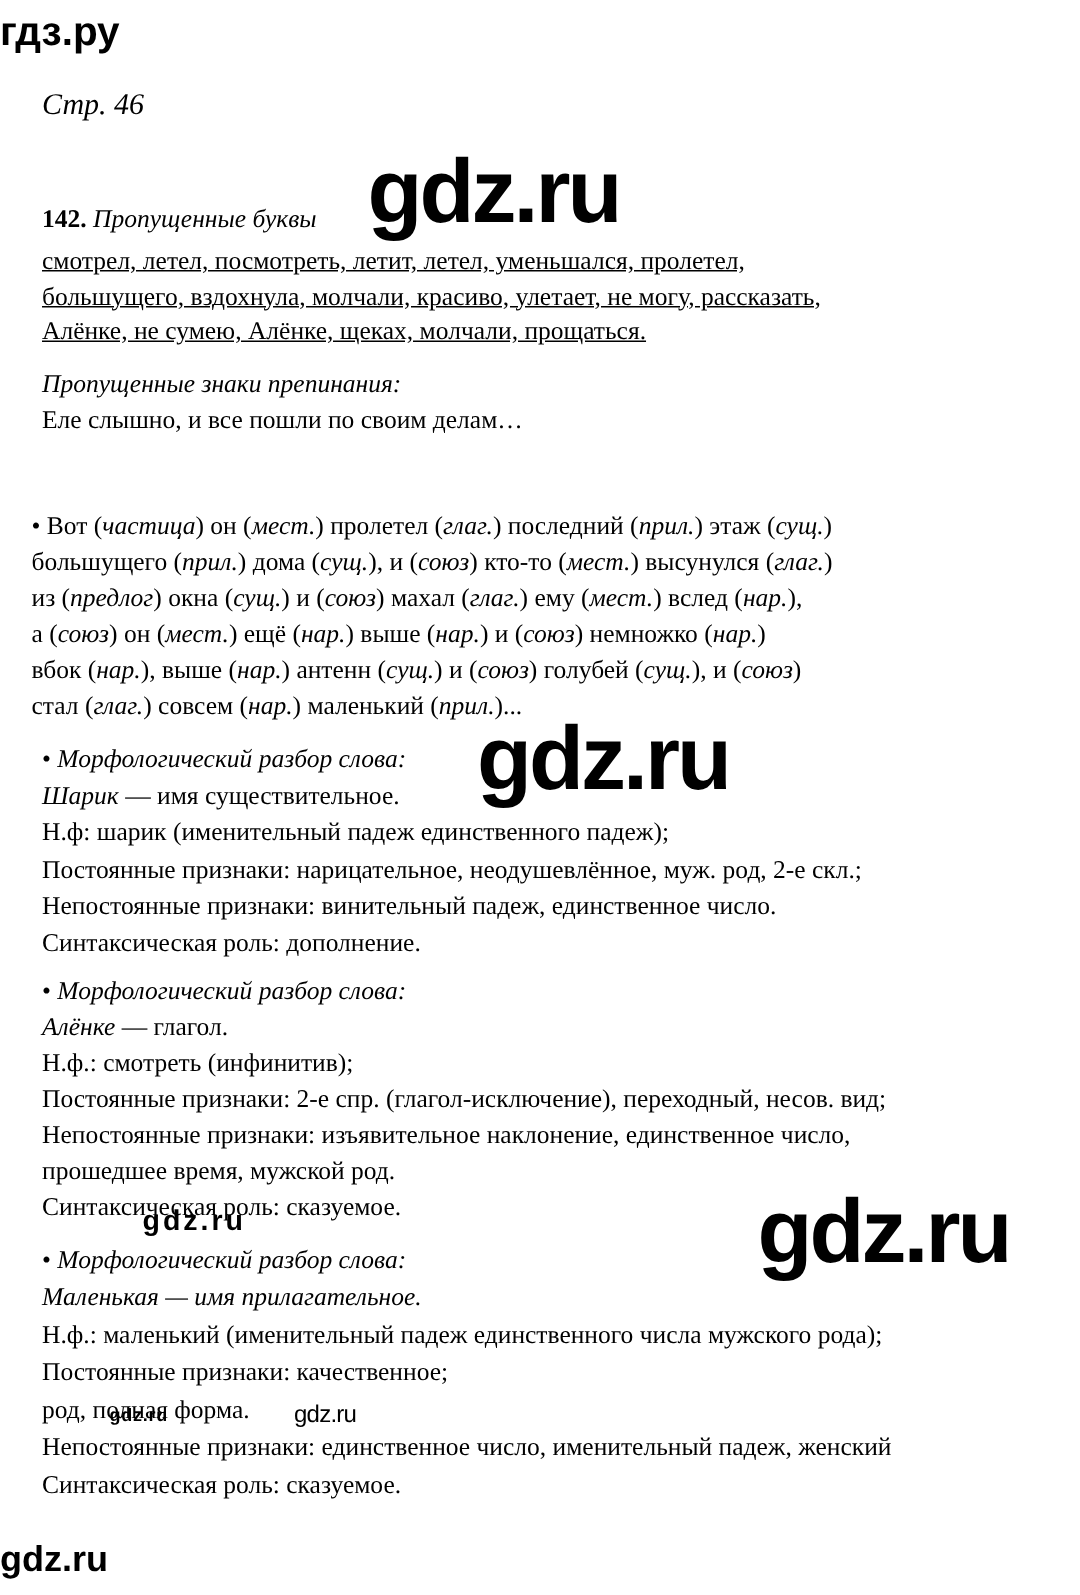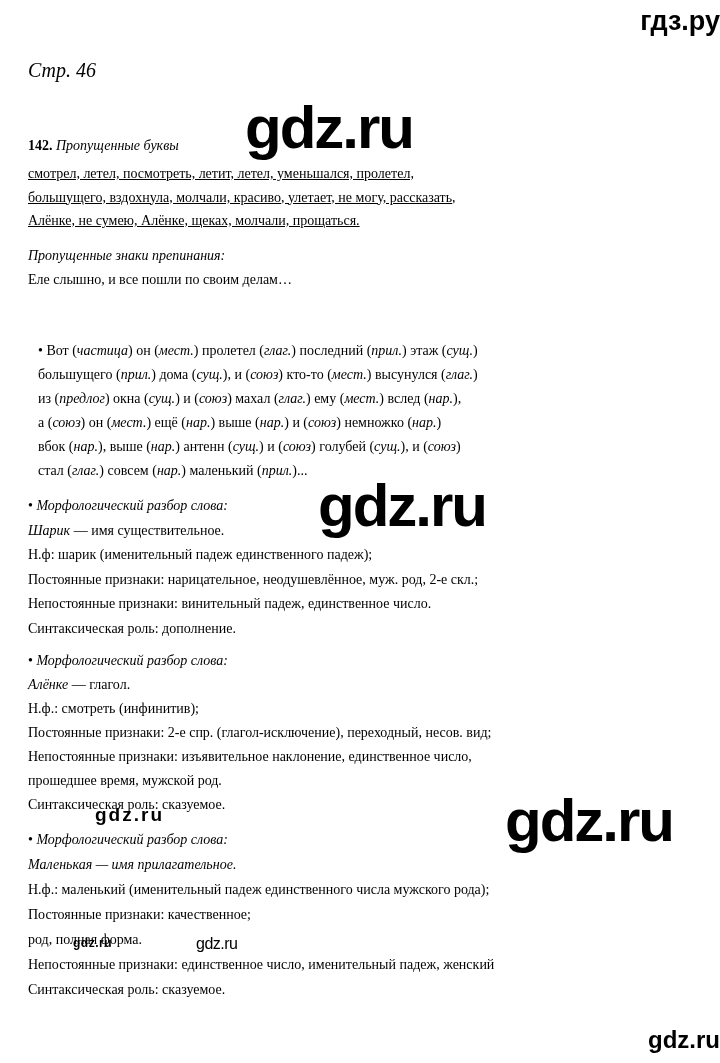--- a/index.html
+++ b/index.html
@@ -4,22 +4,22 @@
 <style>
   * { margin:0; padding:0; box-sizing:border-box; }
   html,body { width:720px; background:#fff; }
   .page {
     position:relative; width:720px; height:1063px;
     background:#fff; color:#000;
     font-family:"Liberation Serif", serif;
     overflow:hidden;
   }
   .abs { position:absolute; }
-  .txt { font-size:14px; line-height:23.5px; }
-  .center { left:0; width:720px; text-align:right; }
+  .txt { font-size:17px; line-height:23.5px; }
+  .center { left:0; width:720px; text-align:left; }
   .logo { font-family:"Liberation Sans", sans-serif; font-weight:bold; }
   .header-logo { font-size:27px; }
   .footer-logo { font-size:24px; }
   .it { font-style:italic; }
   .b  { font-weight:bold; }
   .wm {
     font-family:"Liberation Sans", sans-serif; font-weight:bold;
     color:#000; line-height:1; white-space:nowrap; z-index:5;
   }
   .wm-big   { font-size:60px; letter-spacing:-2px; }
@@ -58,21 +58,21 @@
 
   <div class="abs txt" style="left:28px; top:162px;text-decoration:underline;">
       <div class="tline">смотрел, летел, посмотреть, летит, летел, уменьшался, пролетел,</div>
       <div class="tline">большущего, вздохнула, молчали, красиво, улетает, не могу, рассказать,</div>
       <div class="tline">Алёнке, не сумею, Алёнке, щеках, молчали, прощаться.</div>
     </div>
 
   <div class="abs txt it" style="left:28px; top:244px;">Пропущенные знаки препинания:</div>
   <div class="abs txt" style="left:28px; top:268px;">Еле слышно, и все пошли по своим делам…</div>
 
-  <div class="abs txt sentence" style="left:38px; top:339px;">
+  <div class="abs txt sentence" style="left:21px; top:339px;">
     <span>•</span>
     <span> <span>Вот (<i>частица</i>)</span> <span>он (<i>мест.</i>)</span> <span>пролетел (<i>глаг.</i>)</span> <span>последний (<i>прил.</i>)</span> <span>этаж (<i>сущ.</i>)</span><br> <span>большущего (<i>прил.</i>)</span> <span>дома (<i>сущ.</i>),</span> <span>и (<i>союз</i>)</span> <span>кто-то (<i>мест.</i>)</span> <span>высунулся (<i>глаг.</i>)</span><br> <span>из (<i>предлог</i>)</span> <span>окна (<i>сущ.</i>)</span> <span>и (<i>союз</i>)</span> <span>махал (<i>глаг.</i>)</span> <span>ему (<i>мест.</i>)</span> <span>вслед (<i>нар.</i>),</span><br> <span>а (<i>союз</i>)</span> <span>он (<i>мест.</i>)</span> <span>ещё (<i>нар.</i>)</span> <span>выше (<i>нар.</i>)</span> <span>и (<i>союз</i>)</span> <span>немножко (<i>нар.</i>)</span><br> <span>вбок (<i>нар.</i>),</span> <span>выше (<i>нар.</i>)</span> <span>антенн (<i>сущ.</i>)</span> <span>и (<i>союз</i>)</span> <span>голубей (<i>сущ.</i>),</span> <span>и (<i>союз</i>)</span><br> <span>стал (<i>глаг.</i>)</span> <span>совсем (<i>нар.</i>)</span> <span>маленький (<i>прил.</i>)...</span></span>
   </div>
 
   <div class="abs txt morph lh245" style="left:28px; top:494px;">
     <div>
       <span>•</span>
       <span class="it">Морфологический разбор слова:</span>
     </div>
     <div>

